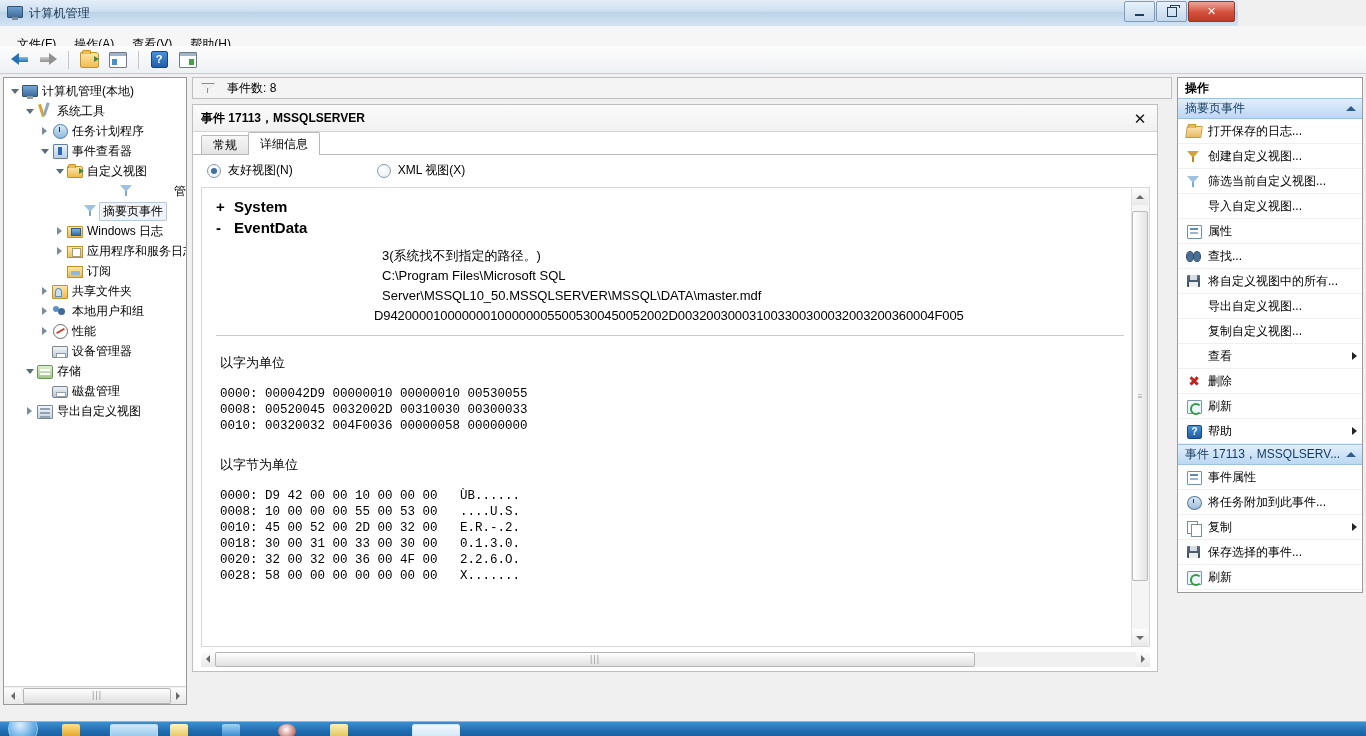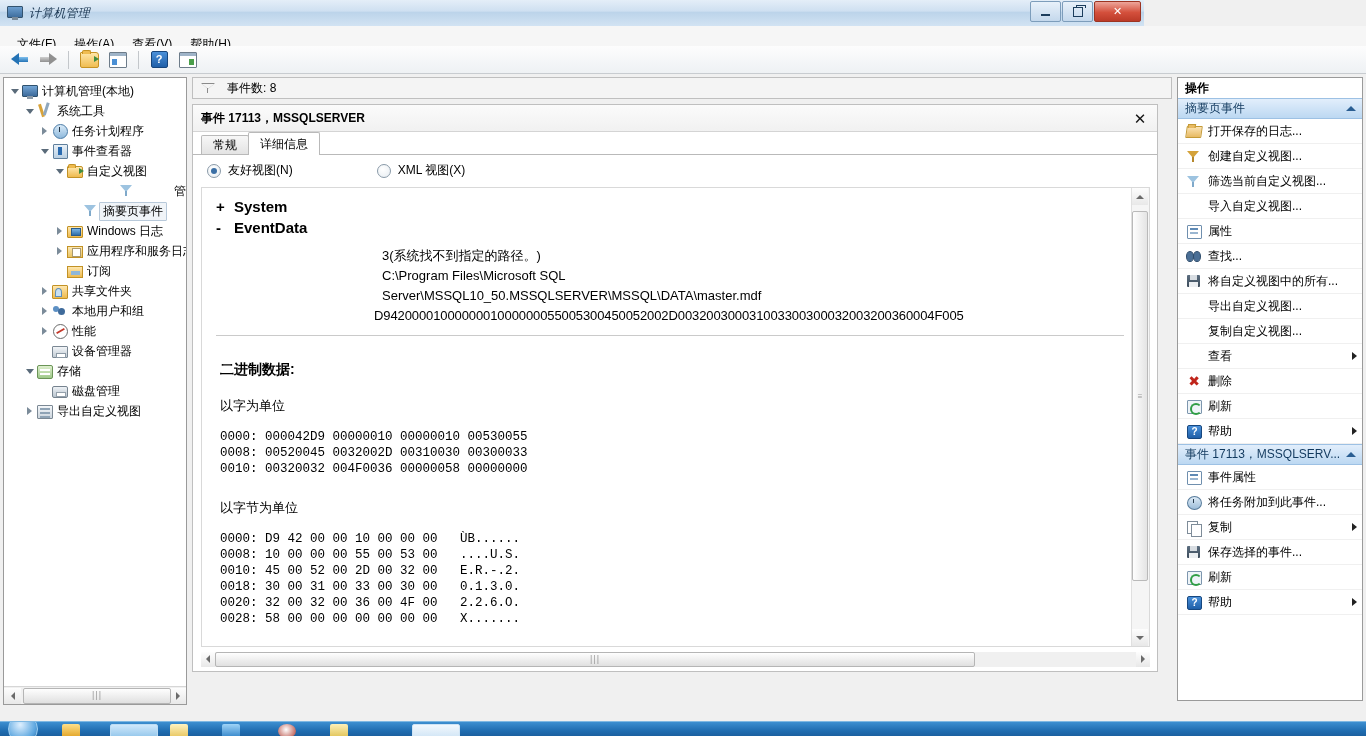--- a/index.html
+++ b/index.html
@@ -5,24 +5,24 @@
   html,body{margin:0;padding:0;}
   body{
     width:1366px;height:736px;overflow:hidden;
     font-family:"Liberation Sans","DejaVu Sans",sans-serif;
     font-size:12px;color:#000;
     background:#f0f0f0;
     -webkit-font-smoothing:none;
   }
   
   #titlebar{
-    position:absolute;left:0;top:0;width:1144px;height:26px;
+    position:absolute;left:0;top:0;width:1238px;height:26px;
     background:linear-gradient(to bottom,#e4eef8 0%,#cfe0f1 42%,#bcd4ea 48%,#d2e3f3 100%);
     border-bottom:1px solid #9cb8d4;
-    display:flex;align-items:center;font-style:italic;
+    display:flex;align-items:center;
   }
   #titlebar .tb-icon{
     width:16px;height:16px;margin-left:7px;margin-right:6px;position:relative;flex:0 0 auto;
   }
   .mon{
     position:absolute;left:0;top:1px;width:14px;height:10px;
     background:linear-gradient(to bottom,#6d9fd0,#3f6e9e);
     border:1px solid #33536f;border-radius:1px;
   }
   .mon:after{content:"";position:absolute;left:4px;top:10px;width:6px;height:3px;background:#7b8b99;}
@@ -173,21 +173,21 @@
     line-height:16px;margin:14px 0 0 10px;white-space:pre;color:#000;}
   
   .vsb{position:absolute;right:0;top:0;width:17px;bottom:0;background:#f5f5f5;border-left:1px solid #e0e0e0;}
   .vsb .sb-arrow{width:16px;height:17px;}
   .vsb-track{position:absolute;left:0;right:0;top:17px;bottom:17px;background:#f5f5f5;}
   .vsb-thumb{position:absolute;left:0;right:1px;background:linear-gradient(to right,#fefefe,#e4e4e4);
     border:1px solid #b9b9b9;border-radius:2px;box-sizing:border-box;display:flex;align-items:center;justify-content:center;}
   .vgrip{font-size:8px;color:#9a9a9a;line-height:7px;text-align:center;}
   #dethsb{position:absolute;left:8px;right:7px;bottom:3px;height:18px;display:flex;align-items:center;}
   
-  #actionpane{position:absolute;left:1177px;top:3px;width:186px;height:624px;
+  #actionpane{position:absolute;left:1177px;top:3px;width:186px;height:516px;
     background:#fff;border:1px solid #9a9a9a;box-sizing:border-box;overflow:hidden;}
   #actionhdr{height:20px;display:flex;align-items:center;padding-left:7px;font-size:12px;font-weight:bold;
     background:#fff;box-sizing:border-box;}
   .grouphdr{height:21px;display:flex;align-items:center;padding:0 6px 0 7px;box-sizing:border-box;
     background:linear-gradient(to bottom,#e2eefb,#bcd8f2);border-top:1px solid #9dc1e4;border-bottom:1px solid #9dc1e4;
     font-size:12px;color:#11395e;cursor:default;}
   .grouphdr .gt{flex:1;white-space:nowrap;overflow:hidden;text-overflow:ellipsis;}
   .chev{width:0;height:0;border-bottom:5px solid #2a5e92;border-left:5px solid transparent;border-right:5px solid transparent;}
   .aitem{height:25px;display:flex;align-items:center;padding:0 5px 0 7px;box-sizing:border-box;
     font-size:12px;cursor:default;border-bottom:1px solid #f0f0f0;}
@@ -491,21 +491,20 @@
           <div class="xnode">
             <span class="sg">-</span>
             <span>EventData</span>
           </div>
           <div style="height:10px;"></div>
           <div class="edata">3(系统找不到指定的路径。)</div>
           <div class="edata">C:\Program Files\Microsoft SQL</div>
           <div class="edata">Server\MSSQL10_50.MSSQLSERVER\MSSQL\DATA\master.mdf</div>
           <div class="hexline">D9420000100000001000000055005300450052002D003200300031003300300032003200360004F005</div>
           <hr class="sep">
-          <div class="bheader">二进制数据:</div>
           <div class="bsub">以字为单位</div>
           <pre class="dump">0000: 000042D9 00000010 00000010 00530055
 0008: 00520045 0032002D 00310030 00300033
 0010: 00320032 004F0036 00000058 00000000</pre>
           <div class="bsub" style="margin-top:22px;">以字节为单位</div>
           <pre class="dump">0000: D9 42 00 00 10 00 00 00   ÙB......
 0008: 10 00 00 00 55 00 53 00   ....U.S.
 0010: 45 00 52 00 2D 00 32 00   E.R.-.2.
 0018: 30 00 31 00 33 00 30 00   0.1.3.0.
 0020: 32 00 32 00 36 00 4F 00   2.2.6.O.

